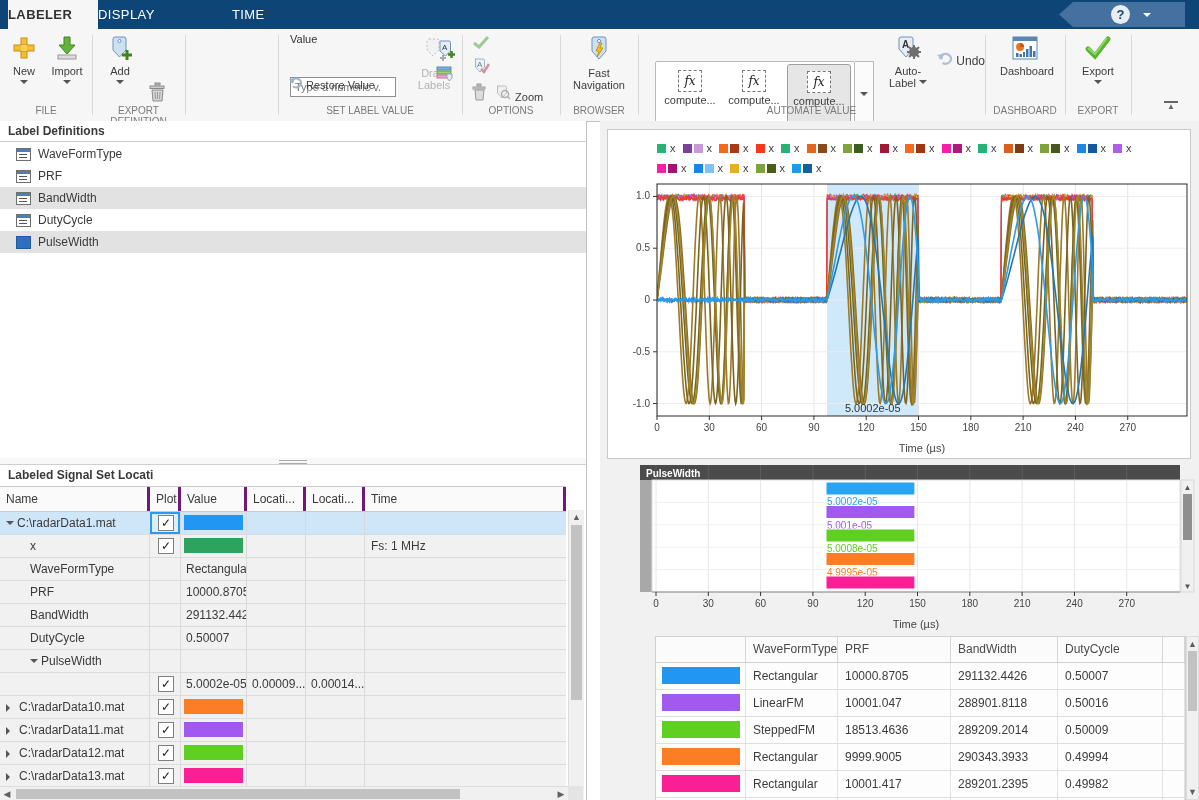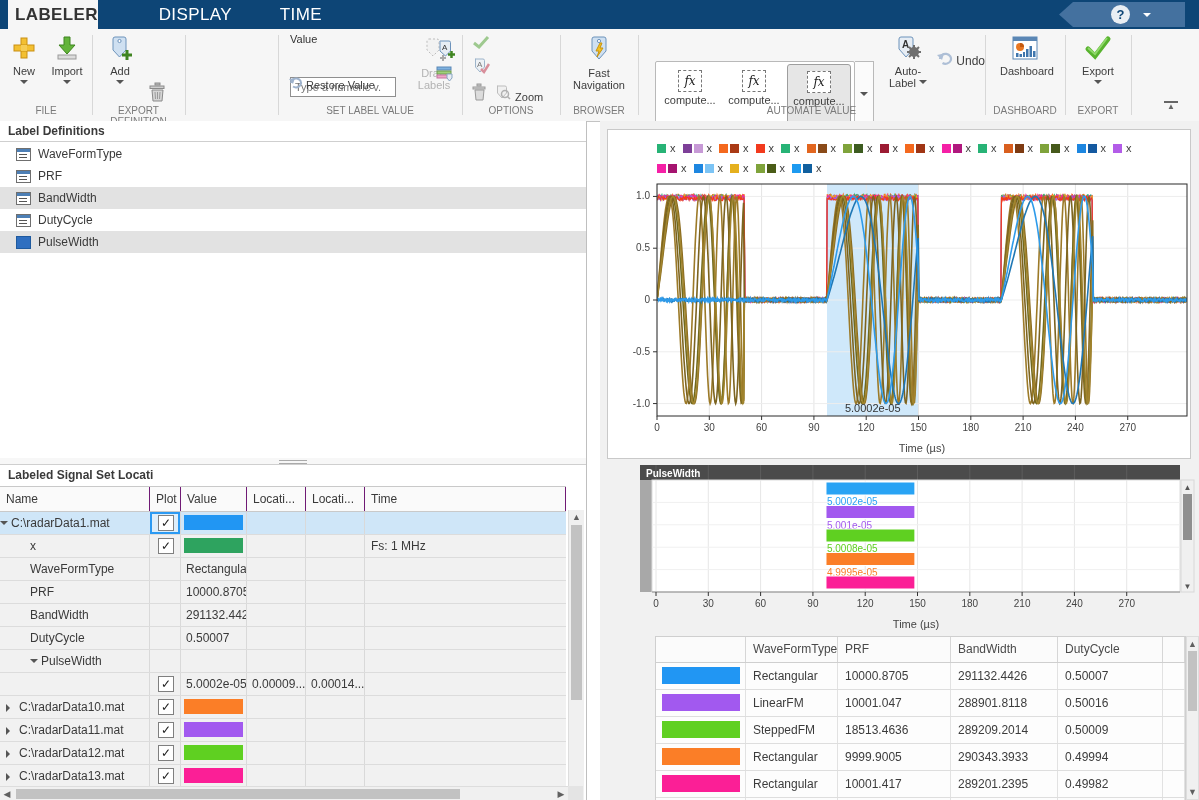--- a/index.html
+++ b/index.html
@@ -1,21 +1,21 @@
 <!DOCTYPE html>
 <html><head>
 <meta charset="utf-8">
 <style>
   html,body{margin:0;padding:0;background:#e8e8e8;}
   #app{position:relative;width:1199px;height:800px;background:#fff;overflow:hidden;
        font-family:"Liberation Sans",sans-serif;font-size:12px;color:#333;}
   
   #tabbar{position:absolute;left:0;top:0;width:1199px;height:29px;background:#0d4576;}
-  .tab{position:absolute;top:0;height:29px;line-height:29px;text-align:right;
-       font-size:17px;letter-spacing:.4px;color:#fff;cursor:pointer;}
+  .tab{position:absolute;top:0;height:29px;line-height:29px;text-align:left;
+       font-size:13px;letter-spacing:.4px;color:#fff;cursor:pointer;}
   .tab.selected{background:#f6f6f6;color:#333;font-weight:bold;}
   #help-badge{position:absolute;right:14px;top:2px;width:126px;height:25px;background:#44719f;
       clip-path:polygon(14px 0,100% 0,100% 100%,14px 100%,0 50%);}
   #help-circle{position:absolute;left:52px;top:3px;width:19px;height:19px;border-radius:50%;
       background:#e9eef3;color:#0d4576;font-weight:bold;font-size:13px;text-align:center;line-height:19px;}
   #help-caret{position:absolute;left:84px;top:11px;width:0;height:0;border:4px solid transparent;border-top-color:#fff;}
   
   #ribbon{position:absolute;left:0;top:29px;width:1199px;height:92px;background:#f6f6f6;border-bottom:1px solid #c3c3c3;}
   .rdiv{position:absolute;top:6px;width:1px;height:80px;background:#d8d8d8;}
   .seclabel{position:absolute;top:76px;height:14px;font-size:10px;color:#7a7a7a;text-align:center;}
@@ -49,21 +49,21 @@
   .def-icon .l1{top:5px;} .def-icon .l2{top:8px;}
   .def-icon.active{background:#2f6fc0;border-color:#1f5a9e;}
   .def-name{position:absolute;left:38px;top:0;color:#3a3a3a;}
   #splitter{position:absolute;left:0;top:337px;width:100%;height:6px;background:#f7f7f7;cursor:row-resize;}
   #splitter .grip{margin:2px auto;width:28px;height:2px;border-top:1px solid #aaa;border-bottom:1px solid #aaa;}
   #browser-title{position:absolute;left:0;top:343px;width:100%;height:20px;line-height:20px;padding-left:8px;
       font-weight:bold;color:#3a3a3a;border-top:1px solid #cfcfcf;box-sizing:border-box;}
   #browser-table{position:absolute;left:0;top:365px;width:566px;}
   .bt-header{position:relative;height:24px;background:#fafafa;border-top:1px solid #c9c9c9;border-bottom:1px solid #c9c9c9;}
   .bt-hcell{position:absolute;top:0;height:24px;line-height:24px;padding-left:6px;color:#3a3a3a;
-      border-right:1px solid #701a75;box-sizing:border-box;overflow:hidden;white-space:nowrap;}
+      border-right:3px solid #701a75;box-sizing:border-box;overflow:hidden;white-space:nowrap;}
   .bt-row{position:relative;height:22px;background:#f1f1f1;border-bottom:1px solid #dcdcdc;}
   .bt-row.selected{background:#cfe6f8;}
   .bt-cell{position:absolute;top:0;height:22px;line-height:22px;border-right:1px solid #d9d9d9;
       box-sizing:border-box;overflow:hidden;white-space:nowrap;color:#3a3a3a;}
   .tri{display:inline-block;width:0;height:0;border:4px solid transparent;}
   .tri.down{border-top-color:#555;margin:0 3px 0 0;position:relative;top:2px;}
   .tri.right{border-left-color:#555;margin:0 5px 0 0;position:relative;top:1px;}
   .cbx{position:absolute;left:8px;top:3px;width:14px;height:14px;background:#fff;border:1px solid #7f7f7f;
       text-align:center;line-height:14px;font-size:12px;color:#222;cursor:pointer;}
   .focus-cell{box-shadow:inset 0 0 0 2px #2b9af3;background:#ddeefb;}
@@ -393,21 +393,21 @@
     <div id="browser-table">
         <div class="bt-header">
           <div class="bt-hcell" style="left: 0px; width: 150px;">Name</div>
           <div class="bt-hcell" style="left: 150px; width: 31px;">Plot</div>
           <div class="bt-hcell" style="left: 181px; width: 66px;">Value</div>
           <div class="bt-hcell" style="left: 247px; width: 59px;">Locati...</div>
           <div class="bt-hcell" style="left: 306px; width: 59px;">Locati...</div>
           <div class="bt-hcell" style="left: 365px; width: 201px;">Time</div>
         </div>
         <div class="bt-row selected">
-          <div class="bt-cell" style="left: 0px; width: 160px; "><span class="tri down"></span><span>C:\radarData1.mat</span></div>
+          <div class="bt-cell" style="left: 0px; width: 160px; padding-left: 6px;"><span class="tri down"></span><span>C:\radarData1.mat</span></div>
           <div class="bt-cell focus-cell" style="left: 150px; width: 31px;">
             <div class="cbx">✓</div>
           </div>
           <div class="bt-cell" style="left: 181px; width: 66px;">
             <div class="swatch" style="background: rgb(33, 150, 243);"></div>
           </div>
           <div class="bt-cell" style="left: 247px; width: 59px; padding-left: 5px;"></div>
           <div class="bt-cell" style="left: 306px; width: 59px; padding-left: 5px;"></div>
           <div class="bt-cell" style="left: 365px; width: 201px; padding-left: 6px; border-right: none;"></div>
         </div>

